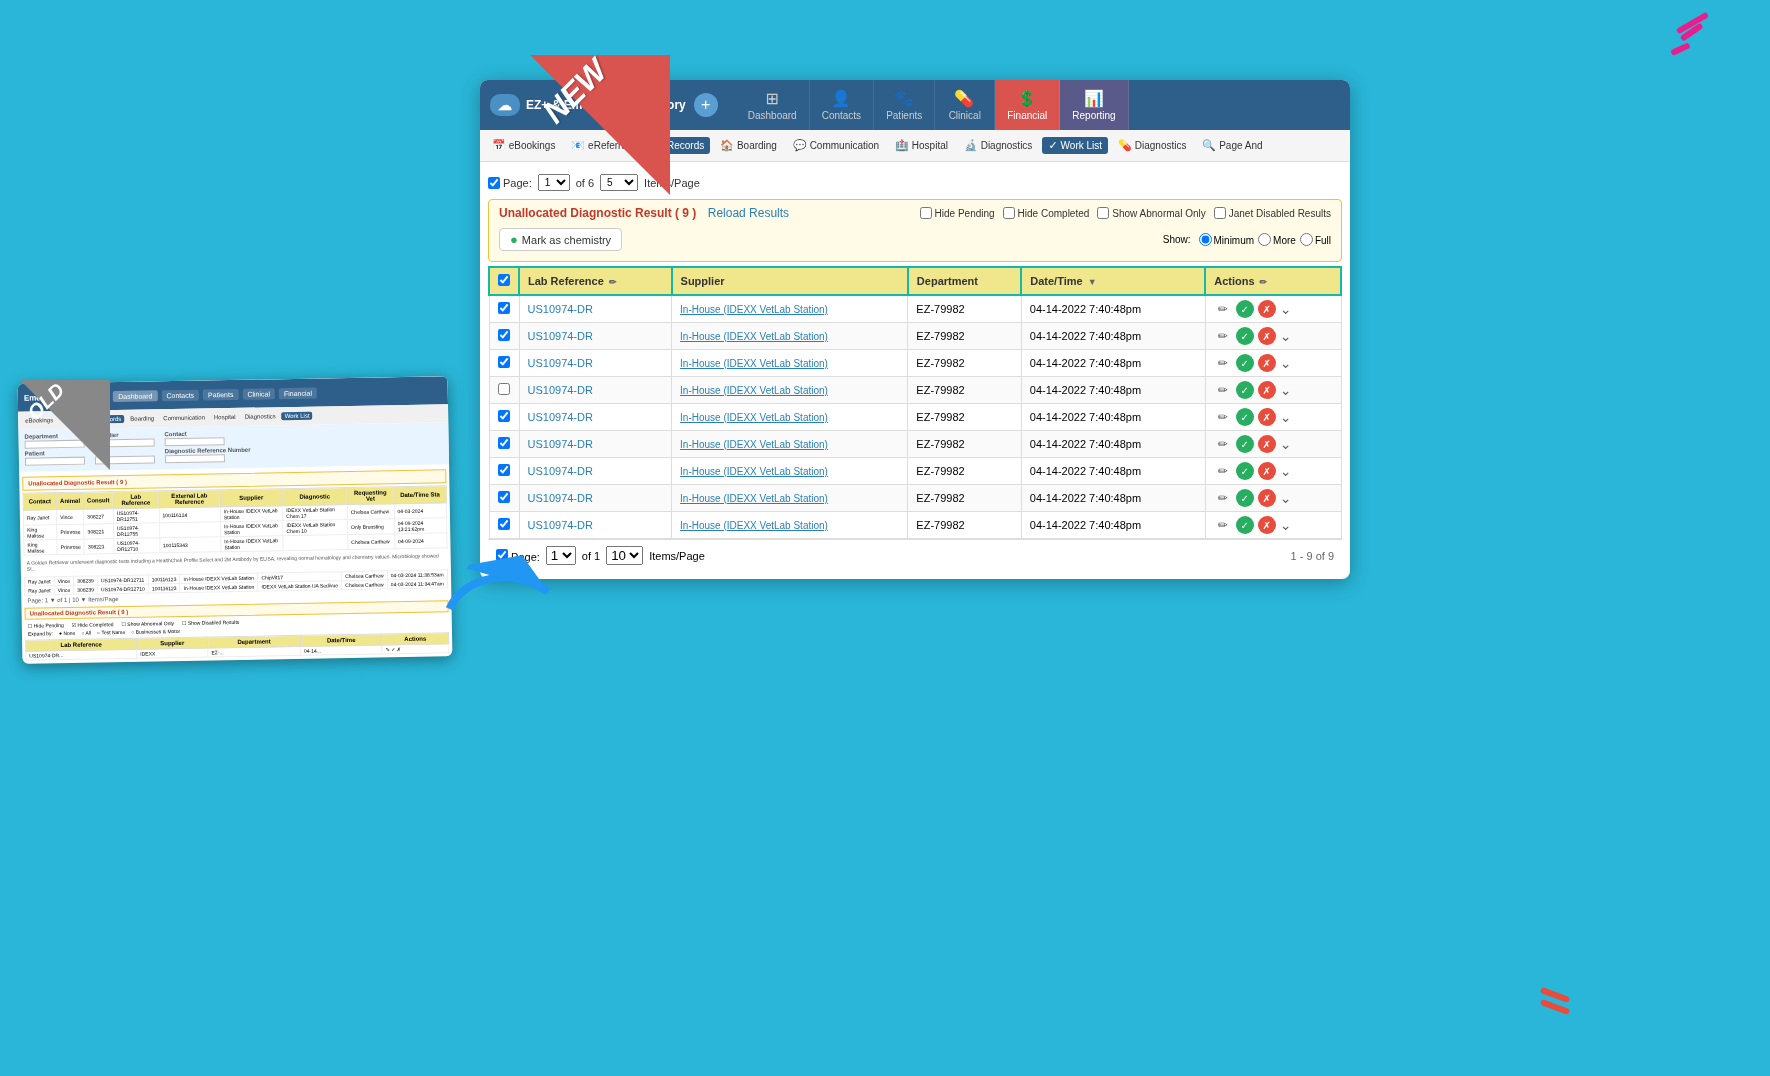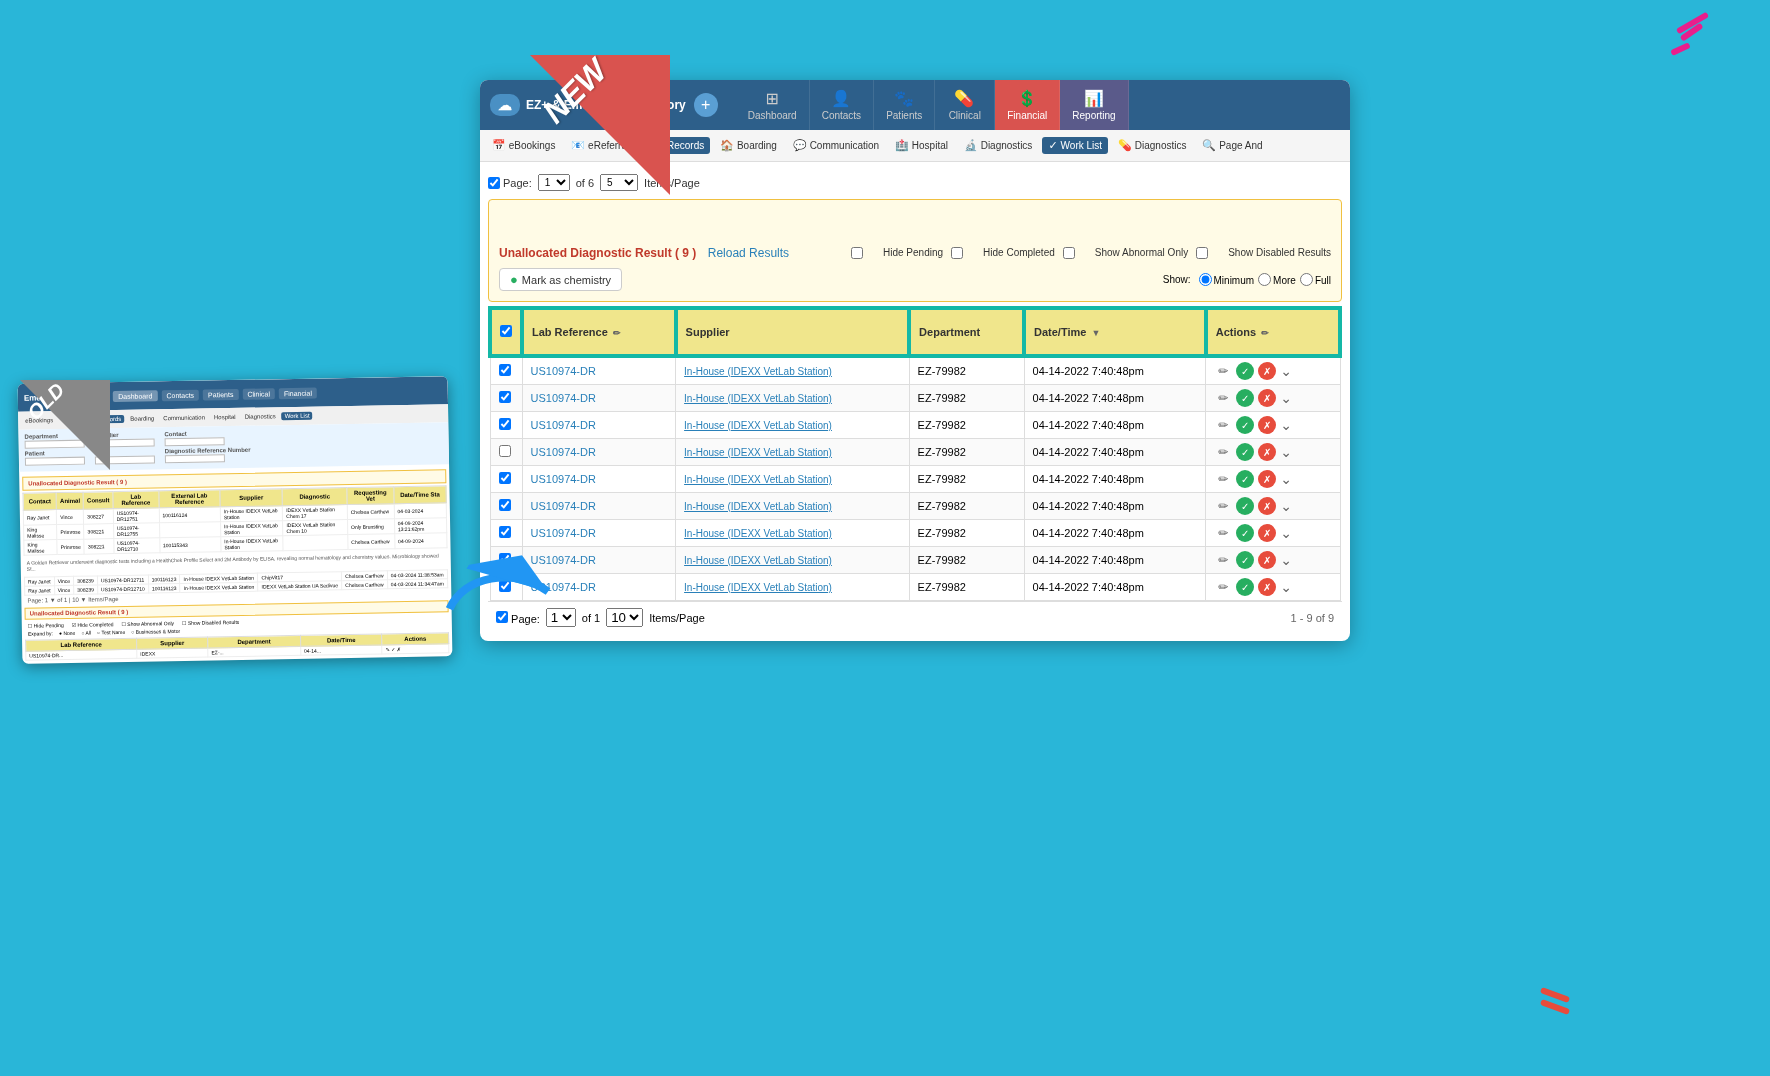--- a/index.html
+++ b/index.html
@@ -178,21 +178,22 @@
     }
     .filter-checks {
       display: flex;
       align-items: center;
       gap: 8px;
       font-size: 10px;
       color: #333;
     }
     .filter-checks label {
       display: flex;
-      gap: 20px;
+      align-items: center;
+      gap: 3px;
       cursor: pointer;
     }
 
     .mark-completed-btn {
       background: white;
       border: 1px solid #ccc;
       border-radius: 4px;
       padding: 3px 10px;
       font-size: 11px;
       cursor: pointer;
@@ -207,22 +208,22 @@
     }
 
     
     .data-table {
       width: 100%;
       border-collapse: collapse;
       font-size: 11px;
     }
     .data-table th {
       background: #f0e68c;
-      border: 4px solid #14b8a6;
-      padding: 15px 8px;
+      border: 2px solid #14b8a6;
+      padding: 6px 8px;
       text-align: left;
       font-size: 11px;
       font-weight: bold;
       color: #333;
     }
     .data-table td {
       border: 1px solid #ddd;
       padding: 4px 8px;
       vertical-align: middle;
       font-size: 11px;
@@ -821,21 +822,21 @@
         <option>1</option><option>2</option><option>3</option><option>4</option><option>5</option><option>6</option>
       </select>
       <span>of 6</span>
       <select>
         <option>5</option><option>10</option><option>20</option><option>50</option>
       </select>
       <span>Items/Page</span>
     </div>
 
     <div class="unallocated-bar">
-      <div style="width:100%; display:flex; justify-content:space-between; align-items:center; flex-wrap:wrap; gap:4px;margin-top:40px;">
+      <div style="width:100%; display:flex; justify-content:space-between; align-items:center; flex-wrap:wrap; gap:4px;">
         <div style="display:flex; align-items:center; gap:8px;">
           <span class="unallocated-title">
             <span>Unallocated Diagnostic Result ( 9 )</span>
             <span class="reload">Reload Results</span>
           </span>
         </div>
         <div class="filter-checks">
           <label>
             <input type="checkbox" style="">
             <span>Hide Pending</span>
@@ -843,21 +844,21 @@
           <label>
             <input type="checkbox" style="">
             <span>Hide Completed</span>
           </label>
           <label>
             <input type="checkbox" style="">
             <span>Show Abnormal Only</span>
           </label>
           <label>
             <input type="checkbox" style="">
-            <span>Show Disabled Results</span>
+            <span>Janet Disabled Results</span>
           </label>
         </div>
       </div>
       <div class="unalloc-actions" style="width:100%;">
         <div class="unalloc-left">
           <button class="mark-completed-btn">
             <span class="check-icon">●</span>
             <span>Mark as chemistry</span>
           </button>
         </div>

